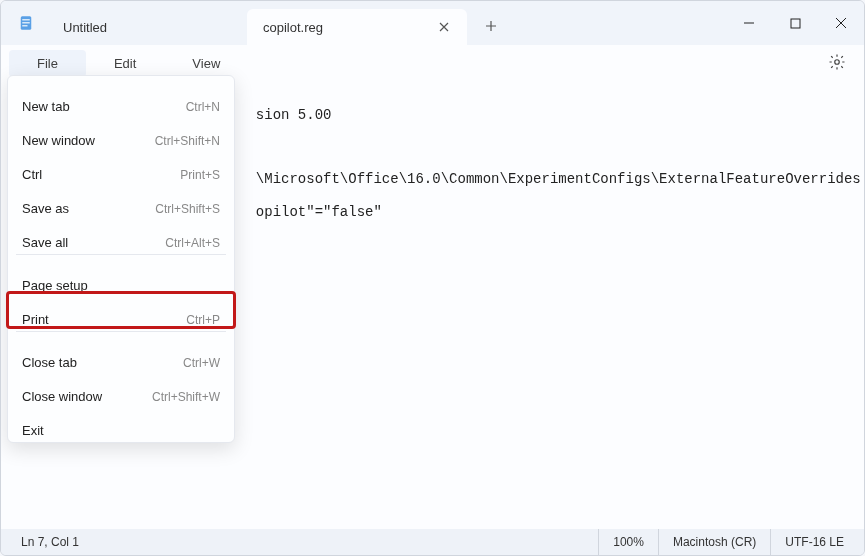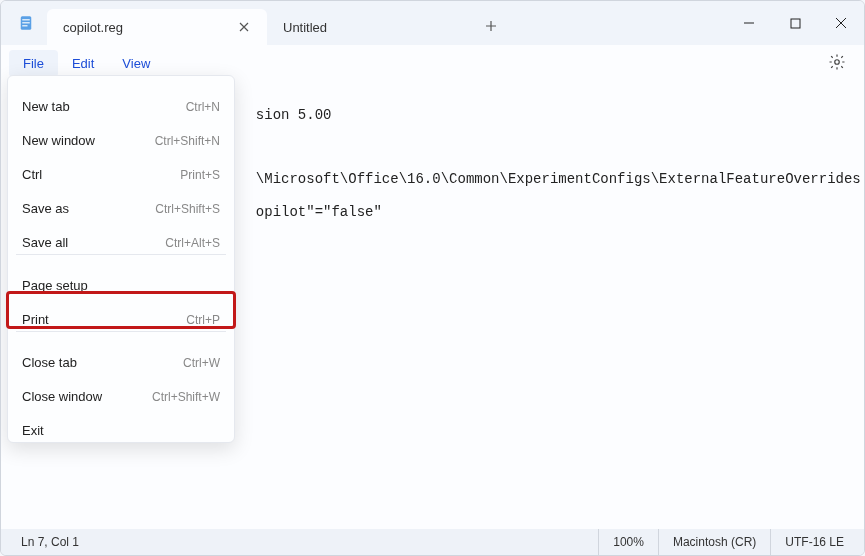--- a/index.html
+++ b/index.html
@@ -78,22 +78,22 @@
 
 .menu-bar {
   height: 36px;
   background: #fcfdff;
   display: flex;
   align-items: center;
   padding: 0 8px;
   position: relative;
 }
 .menu-item {
-  padding: 6px 14px;
-  color: #1d4ed8;
+  padding: 6px 28px;
+  color: #404040;
   cursor: pointer;
   font-size: 13px;
 }
 .menu-item.open {
   background: #eef3fb;
   border-radius: 4px;
 }
 .settings-icon {
   margin-left: auto;
   margin-right: 8px;
@@ -189,30 +189,30 @@
 
 <div class="title-bar">
   <div class="app-icon">
     <svg viewBox="0 0 24 24" fill="none">
       <rect x="5" y="3" width="14" height="18" rx="2" fill="#5aa0e6"></rect>
       <rect x="7" y="7" width="10" height="1.5" fill="#fff"></rect>
       <rect x="7" y="11" width="10" height="1.5" fill="#fff"></rect>
       <rect x="7" y="15" width="7" height="1.5" fill="#fff"></rect>
     </svg>
   </div>
+  <div class="tab inactive">
+    <span>Untitled</span>
+  </div>
   <div class="tab active">
     <span>copilot.reg</span>
     <span class="tab-close">
       <svg width="10" height="10" viewBox="0 0 10 10">
           <path d="M1 1 L9 9 M9 1 L1 9" stroke="#555" stroke-width="1.2"></path>
         </svg>
     </span>
-  </div>
-  <div class="tab inactive">
-    <span>Untitled</span>
   </div>
   <div class="tab-add">
     <svg width="12" height="12" viewBox="0 0 12 12">
         <path d="M6 1 V11 M1 6 H11" stroke="#555" stroke-width="1.2"></path>
       </svg>
   </div>
   <div class="win-controls">
     <div class="win-btn">
       <svg width="12" height="12" viewBox="0 0 12 12">
           <path d="M1 6 H11" stroke="#222" stroke-width="1"></path>

